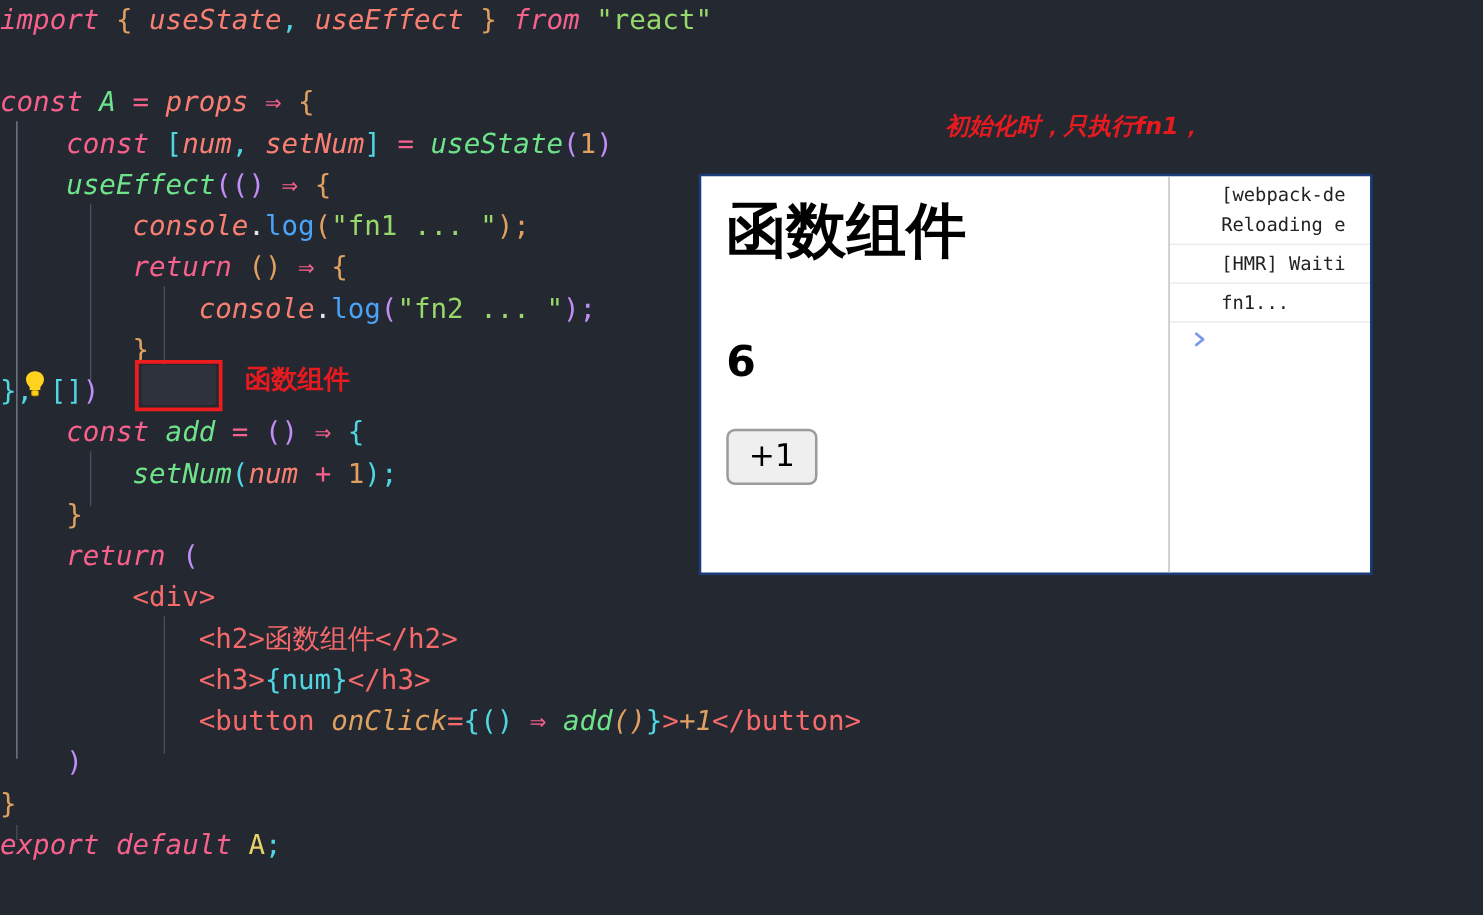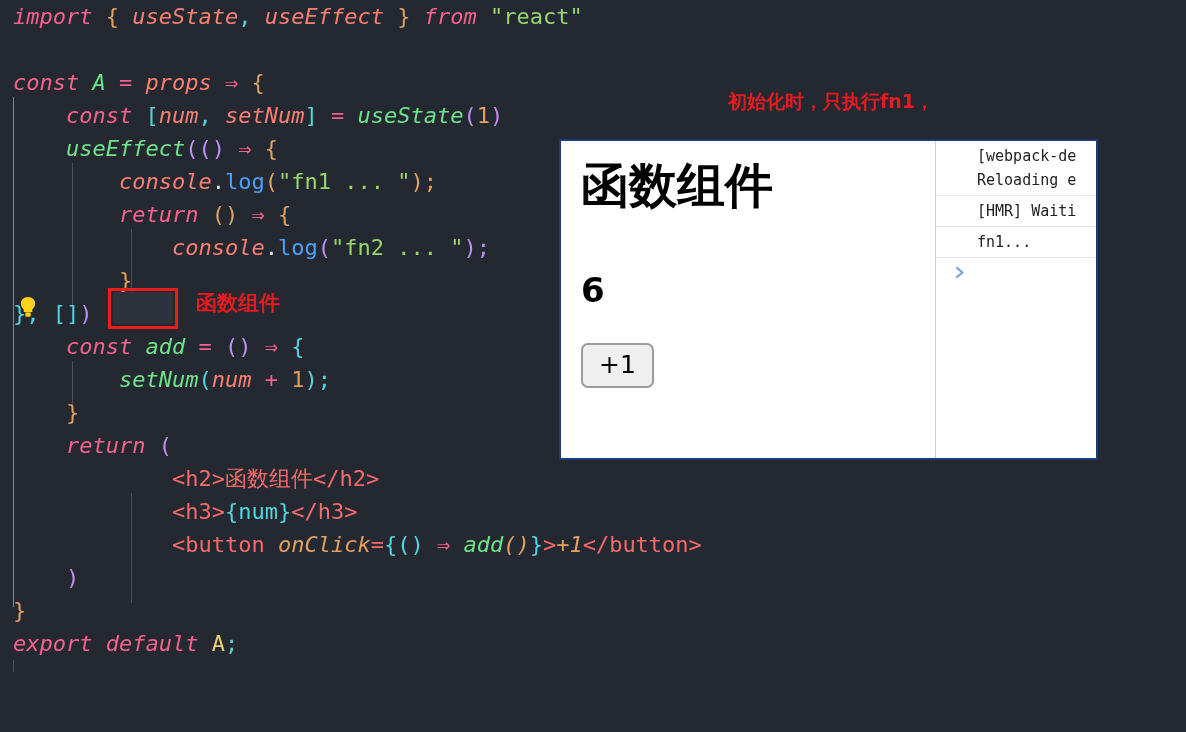--- a/index.html
+++ b/index.html
@@ -18,21 +18,21 @@
     padding:0;
     box-sizing:border-box;
   }
   .line{
     position:relative;
     height:33px;
     line-height:33px;
     font-size:22px;
     white-space:pre;
     color:#e6e6e6;
-    padding-left:13px;
+    padding-left:0;
   }
   .tok{white-space:pre;}
   .it{font-style:italic;}
 
   
   .guide{
     position:absolute;
     width:1px;
     background:#4a505e;
   }
@@ -68,21 +68,21 @@
   
   .anno{
     position:absolute;
     color:#e51b20;
     font-family:"DejaVu Sans","Liberation Sans",sans-serif;
     font-weight:bold;
     z-index:7;
     white-space:pre;
   }
   #anno-dep{ left:196px; top:289px; font-size:21px; }
-  #anno-top{ left:728px; top:31px; font-size:19px; line-height:28px; }
+  #anno-top{ left:756px; top:31px; font-size:19px; line-height:28px;font-style:italic; }
 
   
   #preview{
     position:absolute;
     left:559px; top:139px;
     width:539px; height:321px;
     background:#15305e;
     border:2px solid #1b3c78;
     box-sizing:border-box;
     z-index:4;
@@ -209,20 +209,21 @@
       <div class="line"><span class="tok" style="color: rgb(230, 230, 230);">    </span><span class="tok it" style="color: rgb(110, 228, 138);">useEffect</span><span class="tok" style="color: rgb(193, 141, 247);">(</span><span class="tok" style="color: rgb(193, 141, 247);">(</span><span class="tok" style="color: rgb(193, 141, 247);">)</span><span class="tok" style="color: rgb(230, 230, 230);"> </span><span class="tok" style="color: rgb(247, 97, 140);">⇒</span><span class="tok" style="color: rgb(230, 230, 230);"> </span><span class="tok" style="color: rgb(224, 160, 96);">{</span></div>
       <div class="line"><span class="tok" style="color: rgb(230, 230, 230);">        </span><span class="tok it" style="color: rgb(249, 127, 114);">console</span><span class="tok" style="color: rgb(230, 230, 230);">.</span><span class="tok" style="color: rgb(74, 163, 247);">log</span><span class="tok" style="color: rgb(224, 160, 96);">(</span><span class="tok" style="color: rgb(151, 216, 106);">"fn1 ... "</span><span class="tok" style="color: rgb(224, 160, 96);">)</span><span class="tok" style="color: rgb(224, 160, 96);">;</span></div>
       <div class="line"><span class="tok" style="color: rgb(230, 230, 230);">        </span><span class="tok it" style="color: rgb(247, 97, 140);">return</span><span class="tok" style="color: rgb(230, 230, 230);"> </span><span class="tok" style="color: rgb(224, 160, 96);">(</span><span class="tok" style="color: rgb(224, 160, 96);">)</span><span class="tok" style="color: rgb(230, 230, 230);"> </span><span class="tok" style="color: rgb(247, 97, 140);">⇒</span><span class="tok" style="color: rgb(230, 230, 230);"> </span><span class="tok" style="color: rgb(224, 160, 96);">{</span></div>
       <div class="line"><span class="tok" style="color: rgb(230, 230, 230);">            </span><span class="tok it" style="color: rgb(249, 127, 114);">console</span><span class="tok" style="color: rgb(230, 230, 230);">.</span><span class="tok" style="color: rgb(74, 163, 247);">log</span><span class="tok" style="color: rgb(193, 141, 247);">(</span><span class="tok" style="color: rgb(151, 216, 106);">"fn2 ... "</span><span class="tok" style="color: rgb(193, 141, 247);">)</span><span class="tok" style="color: rgb(193, 141, 247);">;</span></div>
       <div class="line"><span class="tok" style="color: rgb(230, 230, 230);">        </span><span class="tok" style="color: rgb(224, 160, 96);">}</span></div>
       <div class="line"><span class="tok" style="color: rgb(79, 214, 224);">}</span><span class="tok" style="color: rgb(79, 214, 224);">,</span><span class="tok" style="color: rgb(230, 230, 230);"> </span><span class="tok" style="color: rgb(79, 214, 224);">[</span><span class="tok" style="color: rgb(79, 214, 224);">]</span><span class="tok" style="color: rgb(193, 141, 247);">)</span></div>
       <div class="line"><span class="tok" style="color: rgb(230, 230, 230);">    </span><span class="tok it" style="color: rgb(247, 97, 140);">const</span><span class="tok" style="color: rgb(230, 230, 230);"> </span><span class="tok it" style="color: rgb(110, 228, 138);">add</span><span class="tok" style="color: rgb(230, 230, 230);"> </span><span class="tok" style="color: rgb(247, 97, 140);">=</span><span class="tok" style="color: rgb(230, 230, 230);"> </span><span class="tok" style="color: rgb(193, 141, 247);">(</span><span class="tok" style="color: rgb(193, 141, 247);">)</span><span class="tok" style="color: rgb(230, 230, 230);"> </span><span class="tok" style="color: rgb(247, 97, 140);">⇒</span><span class="tok" style="color: rgb(230, 230, 230);"> </span><span class="tok" style="color: rgb(79, 214, 224);">{</span></div>
       <div class="line"><span class="tok" style="color: rgb(230, 230, 230);">        </span><span class="tok it" style="color: rgb(110, 228, 138);">setNum</span><span class="tok" style="color: rgb(79, 214, 224);">(</span><span class="tok it" style="color: rgb(249, 127, 114);">num</span><span class="tok" style="color: rgb(230, 230, 230);"> </span><span class="tok" style="color: rgb(247, 97, 140);">+</span><span class="tok" style="color: rgb(230, 230, 230);"> </span><span class="tok" style="color: rgb(224, 160, 96);">1</span><span class="tok" style="color: rgb(79, 214, 224);">)</span><span class="tok" style="color: rgb(79, 214, 224);">;</span></div>
       <div class="line"><span class="tok" style="color: rgb(230, 230, 230);">    </span><span class="tok" style="color: rgb(224, 160, 96);">}</span></div>
       <div class="line"><span class="tok" style="color: rgb(230, 230, 230);">    </span><span class="tok it" style="color: rgb(247, 97, 140);">return</span><span class="tok" style="color: rgb(230, 230, 230);"> </span><span class="tok" style="color: rgb(193, 141, 247);">(</span></div>
+      <div class="line"><span class="tok" style="color: rgb(230, 230, 230);">        </span><span class="tok" style="color: rgb(245, 106, 106);">&lt;div&gt;</span></div>
       <div class="line"><span class="tok" style="color: rgb(230, 230, 230);">            </span><span class="tok" style="color: rgb(245, 106, 106);">&lt;h2&gt;</span><span class="tok" style="color: rgb(245, 106, 106); font-family: &quot;DejaVu Serif&quot;, &quot;Liberation Serif&quot;, serif;">函数组件</span><span class="tok" style="color: rgb(245, 106, 106);">&lt;/h2&gt;</span></div>
       <div class="line"><span class="tok" style="color: rgb(230, 230, 230);">            </span><span class="tok" style="color: rgb(245, 106, 106);">&lt;h3&gt;</span><span class="tok" style="color: rgb(79, 214, 224);">{num}</span><span class="tok" style="color: rgb(245, 106, 106);">&lt;/h3&gt;</span></div>
       <div class="line"><span class="tok" style="color: rgb(230, 230, 230);">            </span><span class="tok" style="color: rgb(245, 106, 106);">&lt;button</span><span class="tok" style="color: rgb(230, 230, 230);"> </span><span class="tok it" style="color: rgb(224, 160, 96);">onClick</span><span class="tok" style="color: rgb(245, 106, 106);">=</span><span class="tok" style="color: rgb(79, 214, 224);">{</span><span class="tok" style="color: rgb(79, 214, 224);">(</span><span class="tok" style="color: rgb(79, 214, 224);">)</span><span class="tok" style="color: rgb(230, 230, 230);"> </span><span class="tok" style="color: rgb(247, 97, 140);">⇒</span><span class="tok" style="color: rgb(230, 230, 230);"> </span><span class="tok it" style="color: rgb(110, 228, 138);">add</span><span class="tok it" style="color: rgb(224, 160, 96);">(</span><span class="tok it" style="color: rgb(224, 160, 96);">)</span><span class="tok" style="color: rgb(79, 214, 224);">}</span><span class="tok" style="color: rgb(245, 106, 106);">&gt;</span><span class="tok it" style="color: rgb(224, 160, 96);">+1</span><span class="tok" style="color: rgb(245, 106, 106);">&lt;/button&gt;</span></div>
       <div class="line"><span class="tok" style="color: rgb(230, 230, 230);">    </span><span class="tok" style="color: rgb(193, 141, 247);">)</span></div>
       <div class="line"><span class="tok" style="color: rgb(224, 160, 96);">}</span></div>
       <div class="line"><span class="tok it" style="color: rgb(247, 97, 140);">export</span><span class="tok" style="color: rgb(230, 230, 230);"> </span><span class="tok it" style="color: rgb(247, 97, 140);">default</span><span class="tok" style="color: rgb(230, 230, 230);"> </span><span class="tok" style="color: rgb(232, 211, 106);">A</span><span class="tok" style="color: rgb(79, 214, 224);">;</span></div>
     </div>
 </div>
 
 <div id="preview">

